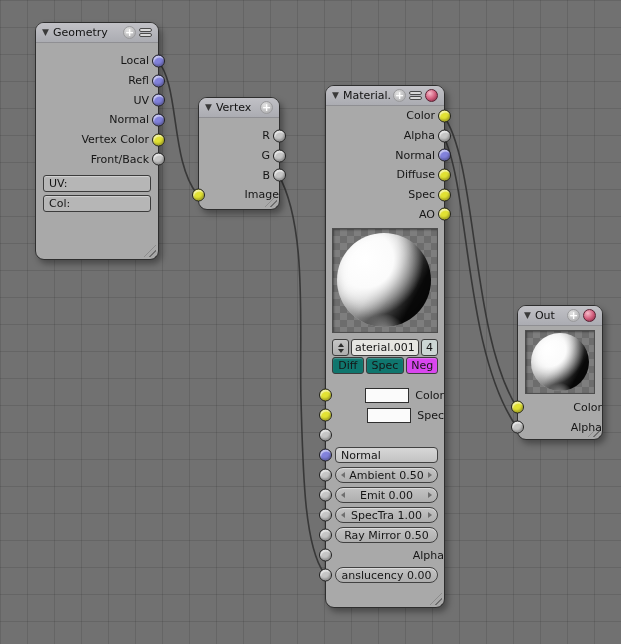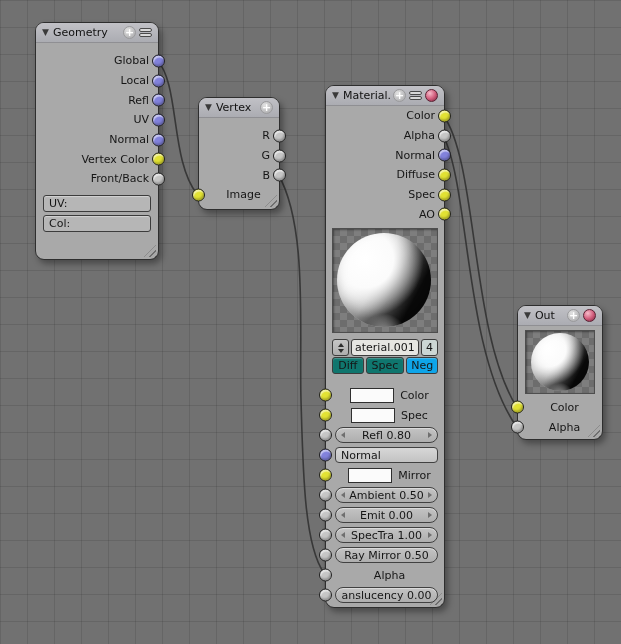--- a/index.html
+++ b/index.html
@@ -41,21 +41,21 @@
   .ic-menu i{display:block;width:13px;height:4px;background:#d9d9d9;border:1px solid #4a4a4a;border-radius:2px;box-sizing:border-box;}
   .ic-sphere{
     width:13px;height:13px;border-radius:50%;
     background:radial-gradient(circle at 35% 30%, #f6bcca, #d4607f 50%, #8c2d48 90%);
     border:1px solid #5a2233;box-sizing:border-box;
   }
 
   .row{position:relative;display:flex;align-items:center;height:19.7px;}
   .row20{height:20px;}
   .out-row{justify-content:flex-end;padding-right:9px;}
-  .in-row{justify-content:center;padding-left:9px;}
+  .in-row{justify-content:flex-end;padding-left:9px;}
   .lbl{white-space:nowrap;}
   .socket{
     position:absolute;width:11px;height:11px;border-radius:50%;
     border:1px solid #1f1f1f;box-sizing:content-box;
     box-shadow:inset 1px 2px 1px rgba(255,255,255,.55), inset -1px -2px 2px rgba(0,0,0,.25);
     top:50%;transform:translateY(-50%);
   }
   .socket.r{right:-7px;}
   .socket.l{left:-7px;}
 
@@ -105,21 +105,21 @@
   }
   .userbtn{
     width:17px;height:17px;background:#ccd6d4;border:1px solid #3c3c3c;border-radius:3px;
     display:flex;align-items:center;justify-content:center;box-sizing:border-box;
   }
   .toggle{
     height:17px;border:1px solid #3c3c3c;border-radius:3px;background:#0f766e;
     display:flex;align-items:center;justify-content:center;box-sizing:border-box;
     box-shadow:inset 0 1px 1px rgba(255,255,255,.25);
   }
-  .toggle.active{background:#0ea5e9;}
+  .toggle.active{background:#d946ef;}
 
   .swatch{width:44px;height:15px;background:#fbfbfb;border:1px solid #2f2f2f;margin-right:6px;box-sizing:border-box;}
   .slider{
     position:relative;flex:1;height:16px;margin-right:6px;
     background:linear-gradient(#c3c3c3,#aeaeae);
     border:1px solid #414141;border-radius:8px;box-sizing:border-box;
     display:flex;align-items:center;justify-content:center;
     box-shadow:inset 0 1px 1px rgba(255,255,255,.45);
   }
   .arr{position:absolute;top:50%;transform:translateY(-50%);width:0;height:0;border-top:3.5px solid transparent;border-bottom:3.5px solid transparent;opacity:.55;}
@@ -165,24 +165,20 @@
       <span class="hicons">
         <span class="ic-plus">+</span>
         <span class="ic-menu">
             <i></i>
             <i></i>
           </span>
       </span>
     </div>
     <div class="rows">
       <div class="row out-row">
-        <span class="lbl">Global</span>
-        <span class="socket r" style="background-color: rgb(130, 130, 220);"></span>
-      </div>
-      <div class="row out-row">
         <span class="lbl">Local</span>
         <span class="socket r" style="background-color: rgb(130, 130, 220);"></span>
       </div>
       <div class="row out-row">
         <span class="lbl">Refl</span>
         <span class="socket r" style="background-color: rgb(130, 130, 220);"></span>
       </div>
       <div class="row out-row">
         <span class="lbl">UV</span>
         <span class="socket r" style="background-color: rgb(130, 130, 220);"></span>
@@ -306,36 +302,26 @@
         <span class="swatch"></span>
         <span class="lbl">Color</span>
       </div>
       <div class="row row20 in-row">
         <span class="socket l" style="background-color: rgb(226, 226, 51);"></span>
         <span class="swatch"></span>
         <span class="lbl">Spec</span>
       </div>
       <div class="row row20 in-row">
         <span class="socket l" style="background-color: rgb(198, 198, 198);"></span>
-        <span class="slider">
-          <span class="arr left"></span>
-          <span>Refl 0.80</span>
-          <span class="arr right"></span>
-        </span>
       </div>
       <div class="row row20 in-row">
         <span class="socket l" style="background-color: rgb(130, 130, 220);"></span>
         <span class="normalbtn">
             <span>Normal</span>
           </span>
-      </div>
-      <div class="row row20 in-row">
-        <span class="socket l" style="background-color: rgb(226, 226, 51);"></span>
-        <span class="swatch"></span>
-        <span class="lbl">Mirror</span>
       </div>
       <div class="row row20 in-row">
         <span class="socket l" style="background-color: rgb(198, 198, 198);"></span>
         <span class="slider">
           <span class="arr left"></span>
           <span>Ambient 0.50</span>
           <span class="arr right"></span>
         </span>
       </div>
       <div class="row row20 in-row">

